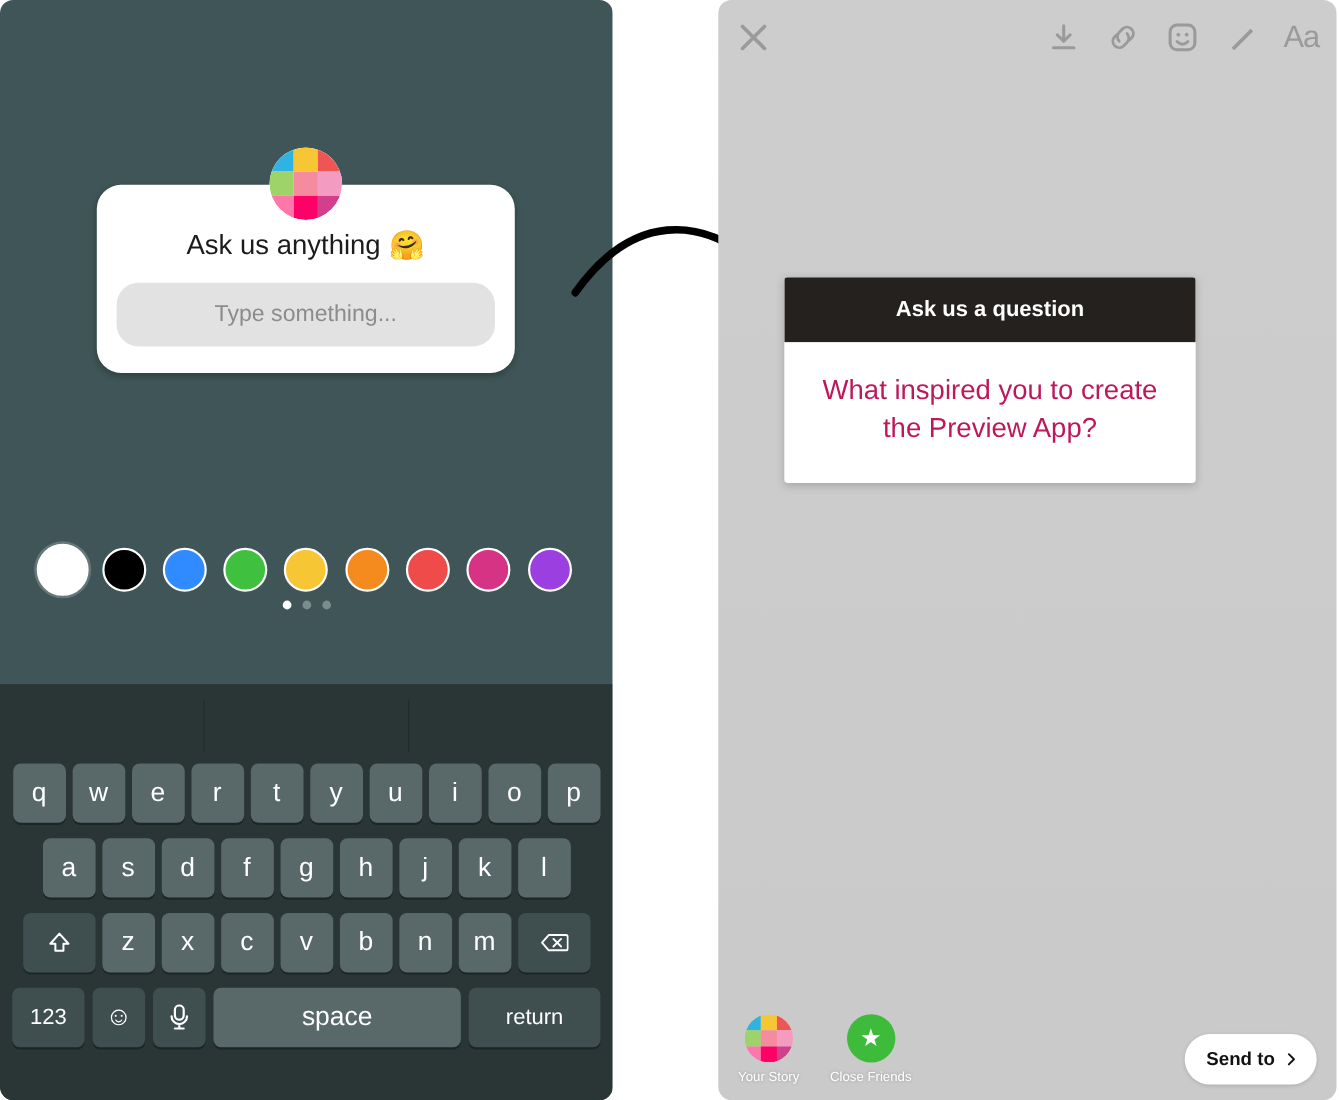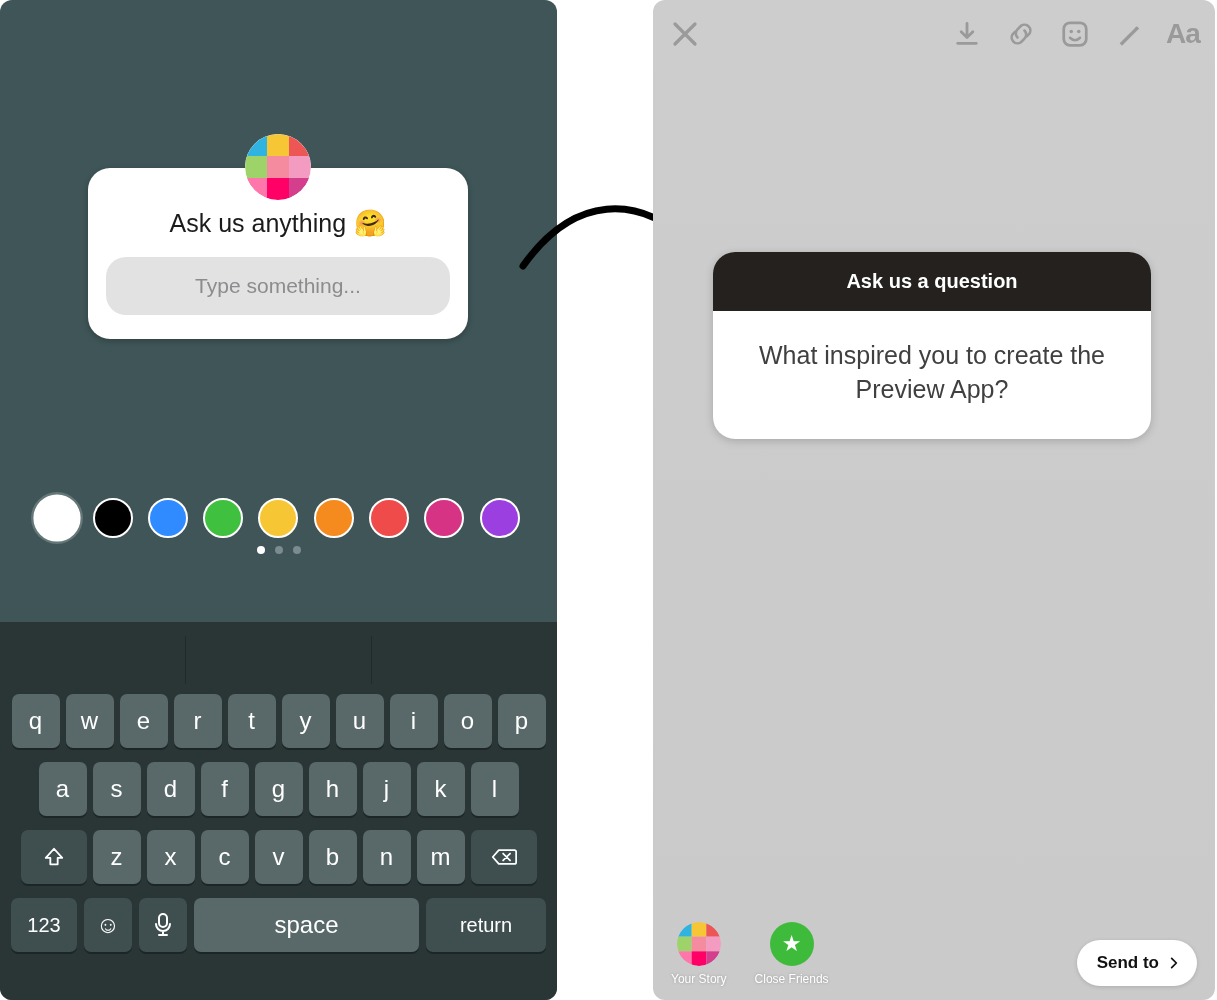--- a/index.html
+++ b/index.html
@@ -82,33 +82,33 @@
   .arrow-svg { position: absolute; top: 184px; left: -38px; width: 190px; height: 110px; pointer-events: none; }
 
   
   .right-top {
     display: flex; justify-content: space-between; align-items: center;
     height: 68px; padding: 0 16px;
   }
   .close-x { width: 30px; height: 30px; color: #9a9a9b; }
   .right-tools { display: flex; gap: 22px; align-items: center; color: #9a9a9b; }
   .tool-icon { width: 32px; height: 32px; display: flex; align-items: center; justify-content: center; }
-  .aa-label { font-size: 28px; font-weight: 700; color: #9a9a9b; letter-spacing: -1px; }
+  .aa-label { font-size: 28px; font-weight: 400; color: #9a9a9b; letter-spacing: -1px; }
 
   .answer-card {
-    position: absolute; left: 60px; top: 252px; width: 438px;
-    border-radius: 22px; overflow: hidden; background: #fff;
+    position: absolute; left: 60px; top: 252px; width: 374px;
+    border-radius: 3px; overflow: hidden; background: #fff;
     box-shadow: 0 2px 8px rgba(0,0,0,.18);
   }
   .answer-head {
     background: #24211f; color: #fff; text-align: center;
     padding: 18px 12px; font-size: 20px; font-weight: 600;
   }
   .answer-body {
-    padding: 28px 26px 32px 26px; color: #404040; font-size: 25px;
+    padding: 28px 26px 32px 26px; color: #be185d; font-size: 25px;
     text-align: center; line-height: 1.35;
   }
 
   .right-bottom {
     position: absolute; left: 0; right: 0; bottom: 14px;
     display: flex; align-items: flex-end; padding: 0 18px;
   }
   .share-targets { display: flex; gap: 28px; }
   .share-item { display: flex; flex-direction: column; align-items: center; gap: 6px; }
   .share-circle { width: 44px; height: 44px; border-radius: 50%; overflow: hidden; display: flex; align-items: center; justify-content: center; }

